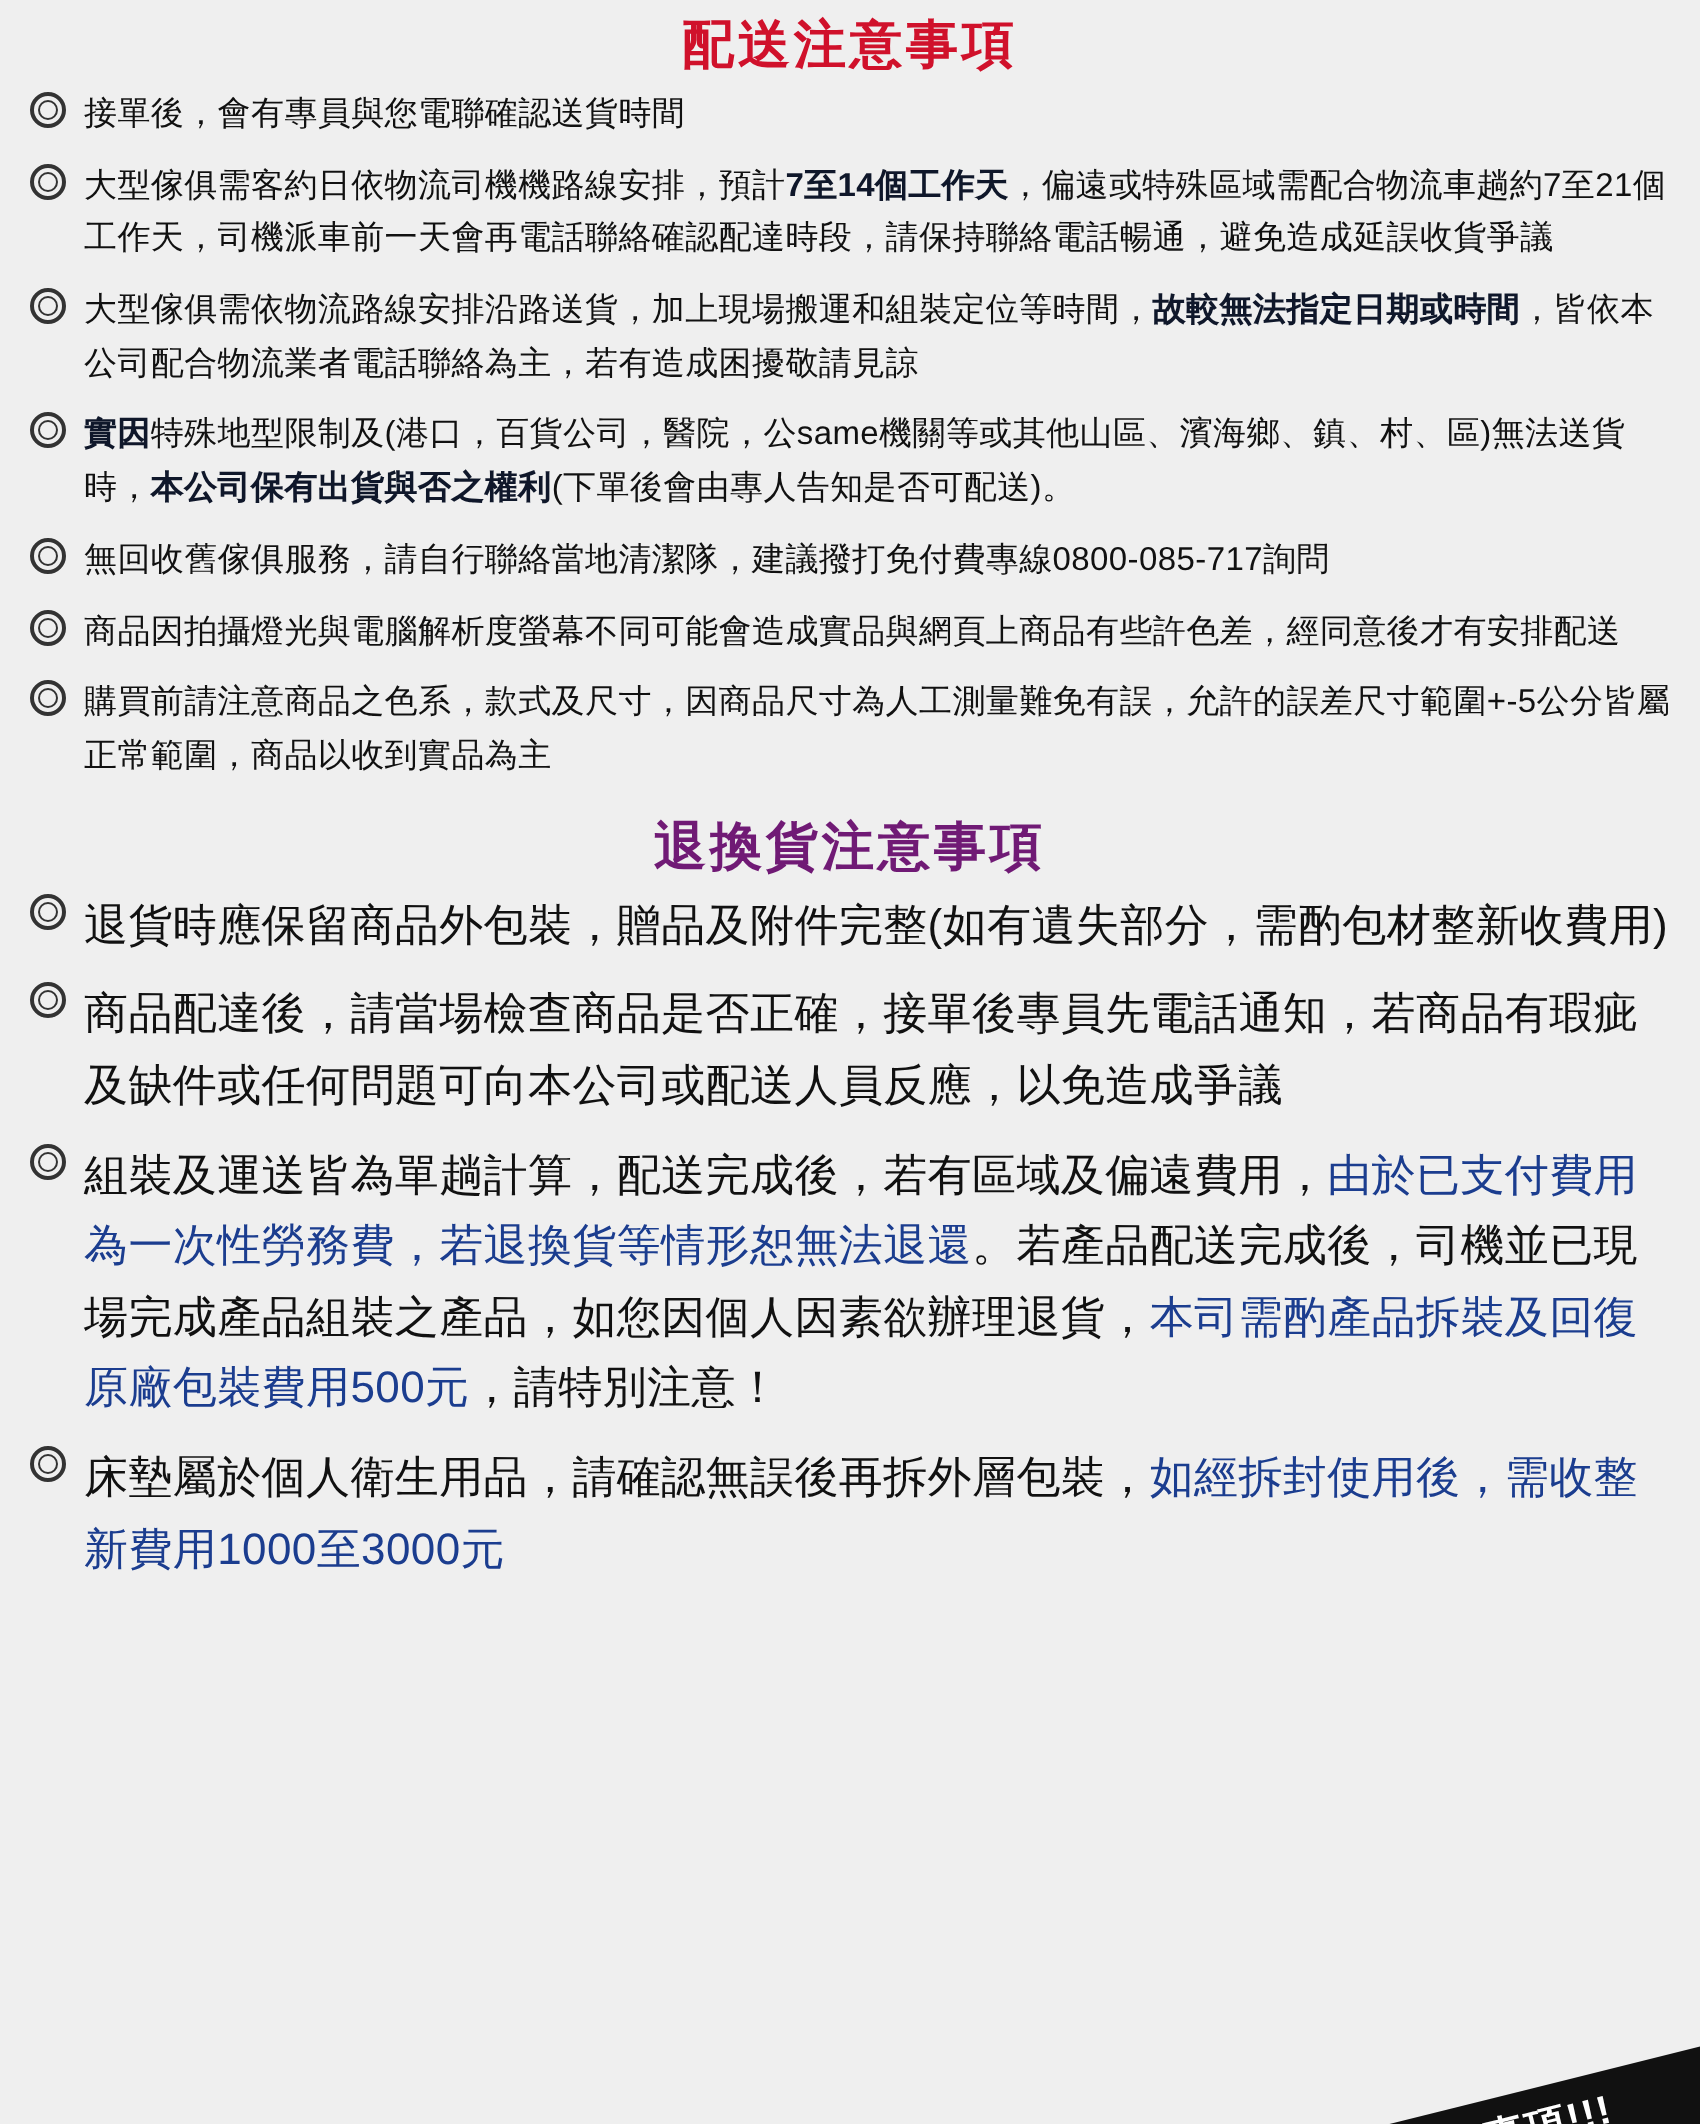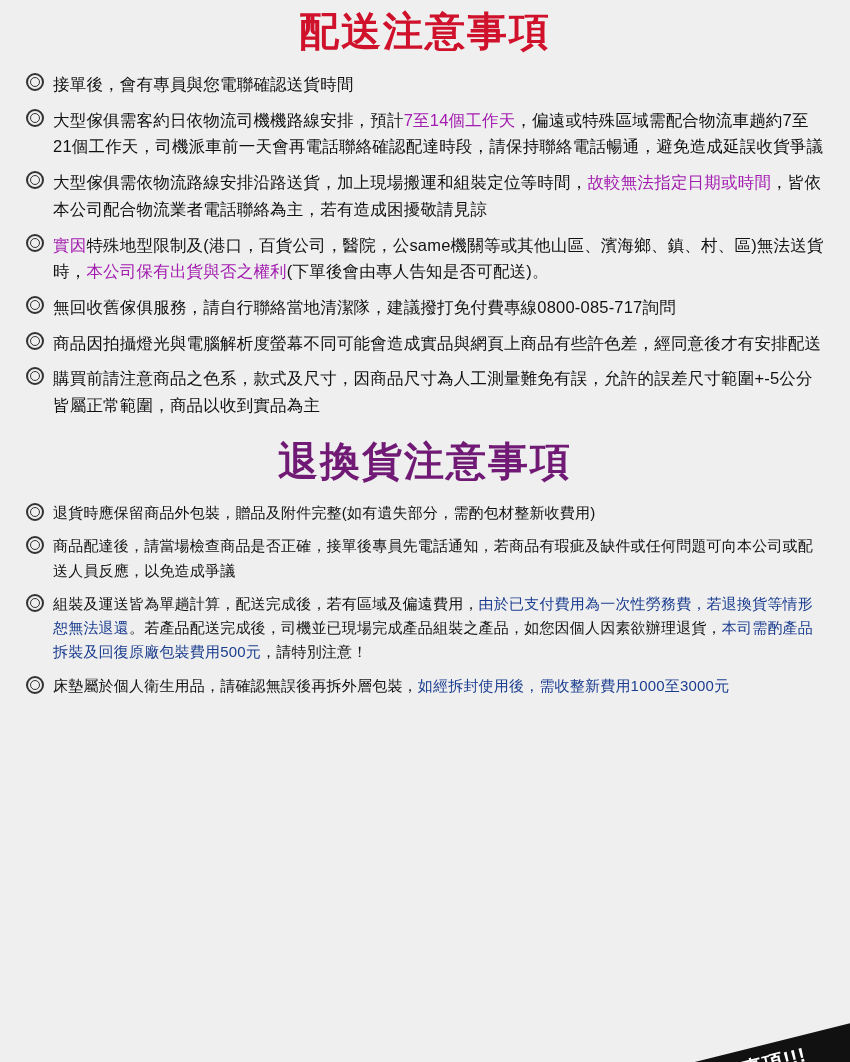--- a/index.html
+++ b/index.html
@@ -18,31 +18,31 @@
   .page {
     width: 850px;
     height: 1062px;
     position: relative;
     box-sizing: border-box;
     padding: 0 14px;
   }
   .title {
     text-align: center;
     font-weight: bold;
-    font-size: 40px;
+    font-size: 26px;
     letter-spacing: 2px;
     line-height: 1.15;
     padding-top: 8px;
     padding-bottom: 6px;
   }
   .title.red { color: #d0112b; }
   .title.blue { color: #701a75; }
 
   .list {
-    margin: 11px;
+    margin: 0;
     padding: 0;
     list-style: none;
   }
   .item {
     display: flex;
     align-items: flex-start;
     margin-bottom: 9px;
   }
   .bullet {
     flex: 0 0 auto;
@@ -71,27 +71,28 @@
     box-sizing: border-box;
   }
   .text {
     font-size: 16.5px;
     line-height: 1.62;
     letter-spacing: 0.2px;
     color: #111;
     flex: 1 1 auto;
   }
   .em {
-    color: #a21caf;
+    color: #0f172a;
+    font-weight: bold;
   }
   .em-blue {
     color: #1b3d8f;
   }
   .section-two .text {
-    font-size: 15px;
+    font-size: 22px;
   }
   .corner {
     position: absolute;
     right: 0;
     bottom: 0;
     width: 180px;
     height: 80px;
     overflow: hidden;
   }
   .corner-band {

